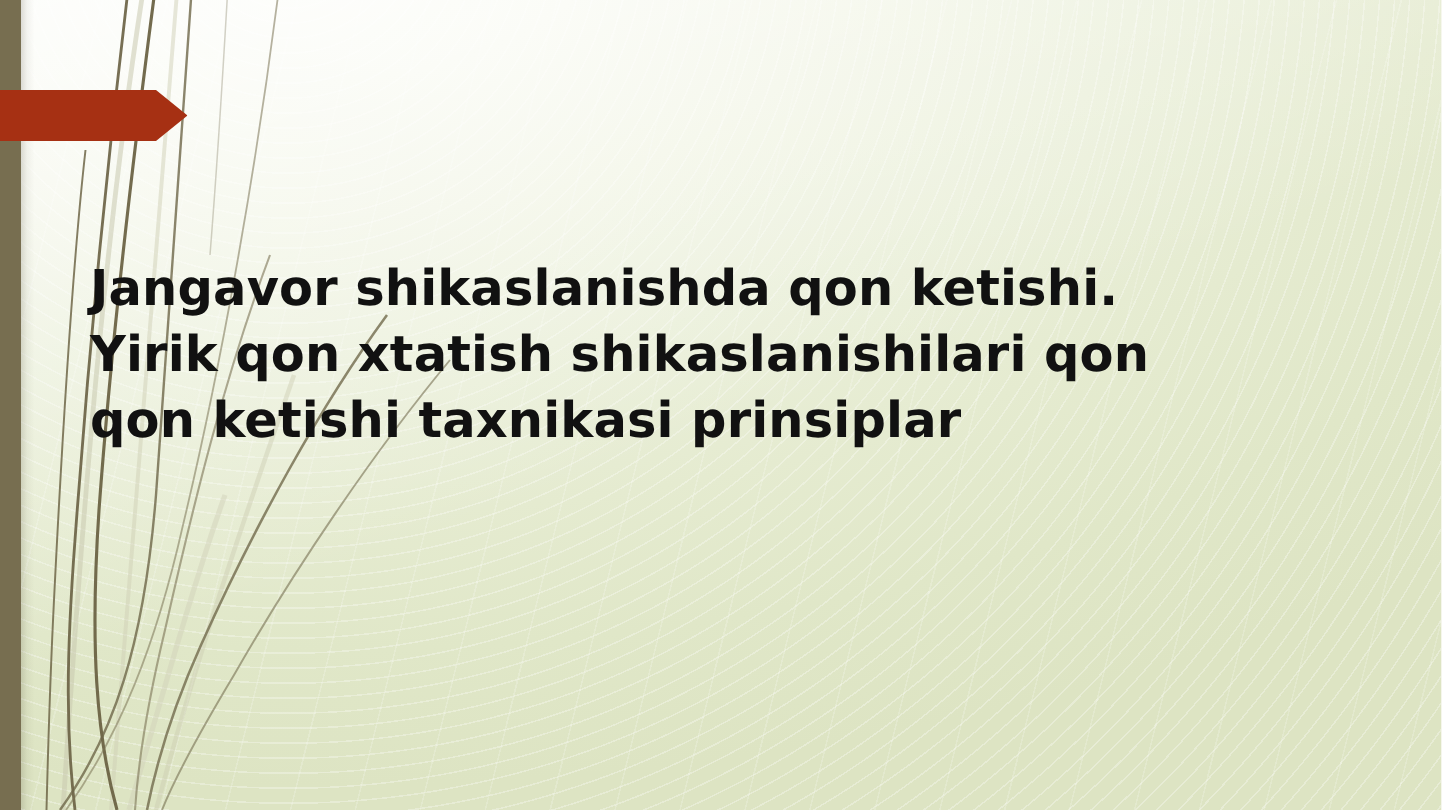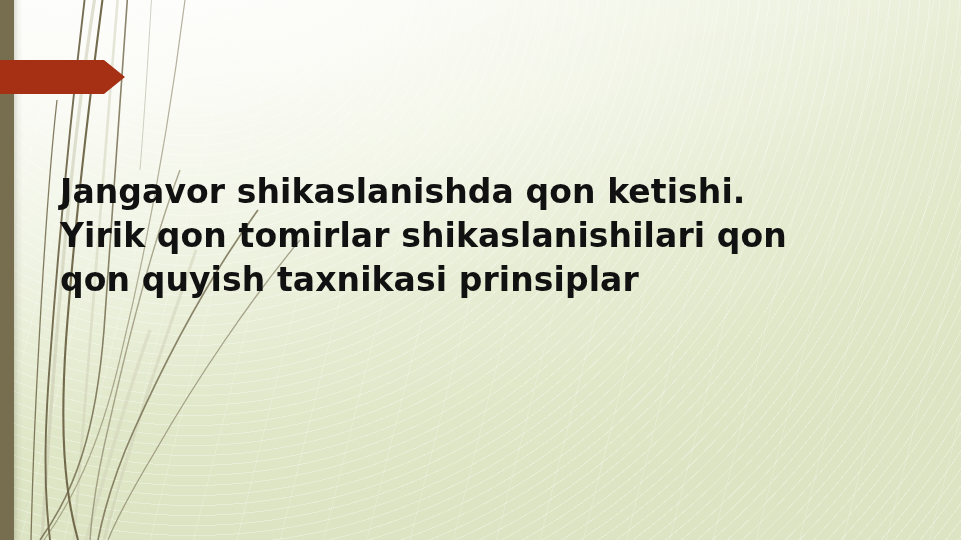--- a/index.html
+++ b/index.html
@@ -155,17 +155,17 @@
     <path d="M 152,-10 C 148,60 144,120 140,170" fill="none" stroke="#9d9a82" stroke-width="1.0" opacity="0.45"></path>
   </svg>
 
   <div class="left-bar"></div>
   <div class="left-bar-shadow"></div>
 
   <div class="arrow-banner"></div>
 
   <div class="title-block">
     <span class="title-line">Jangavor shikaslanishda qon ketishi.</span>
-    <span class="title-line">Yirik qon tomirlar shikaslanishilari qon</span>
-    <span class="title-line">qon quyish taxnikasi prinsiplar</span>
+    <span class="title-line">Yirik qon xtatish shikaslanishilari qon</span>
+    <span class="title-line">qon ketishi taxnikasi prinsiplar</span>
   </div>
 
 </div>
 
 </body></html>

